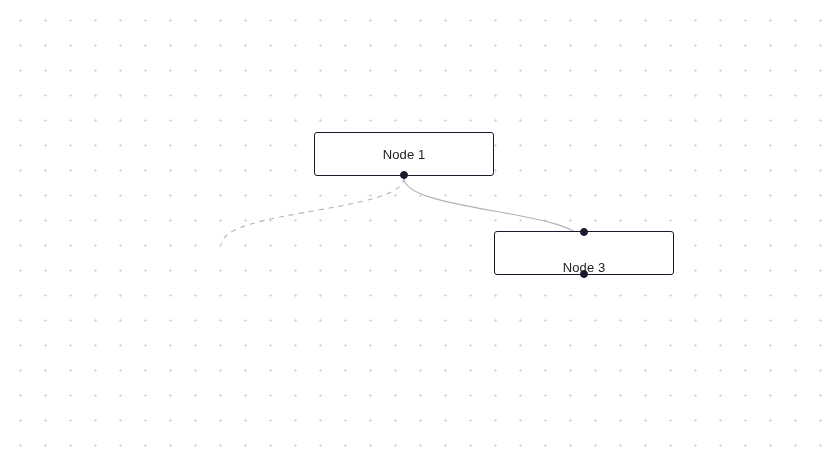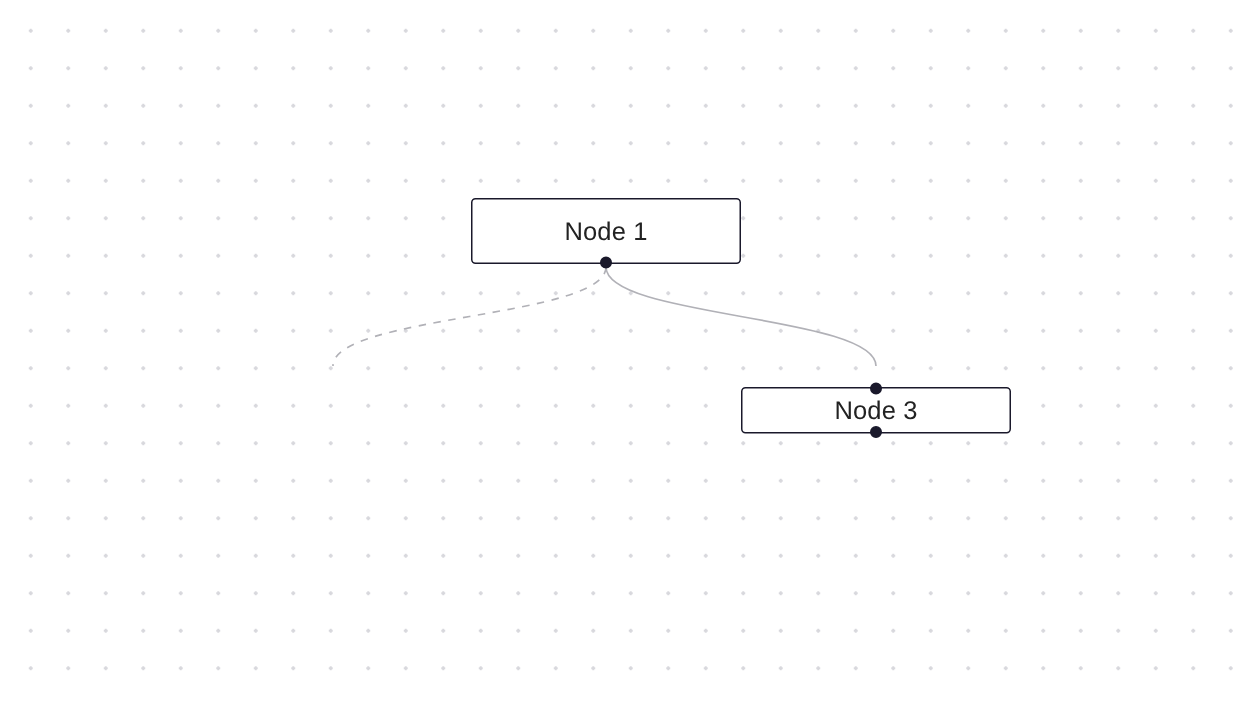--- a/index.html
+++ b/index.html
@@ -44,21 +44,21 @@
     stroke-dasharray: 5 5;
   }
   
   .node {
     position: absolute;
     box-sizing: border-box;
     background: #ffffff;
     border: 1.5px solid #1a192b;
     border-radius: 3px;
     color: #222222;
-    font-size: 17px;
+    font-size: 13px;
     line-height: 1;
     display: flex;
     align-items: center;
     justify-content: center;
     z-index: 3;
     box-shadow: 0 0 0 0 rgba(0,0,0,0);
     user-select: none;
   }
   .node-label {
     pointer-events: none;
@@ -90,20 +90,20 @@
       <path class="edge-path dashed" d="M 404,178 C 404,212 222,210 222,244"></path>
       <path class="edge-path" d="M 404,178 C 404,212 584,210 584,244"></path>
     </svg>
 
     <div class="node" id="node-1" style="left:314px; top:132px; width:180px; height:44px;">
       <span class="node-label">Node 1</span>
       <span class="handle source"></span>
     </div>
 
 
-    <div class="node" id="node-3" style="left:494px; top:258px; width:180px; height:31px;">
+    <div class="node" id="node-3" style="left:494px; top:231px; width:180px; height:44px;align-items:flex-end;">
       <span class="handle target"></span>
       <span class="node-label">Node 3</span>
       <span class="handle source"></span>
     </div>
 
   </div>
 </div>
 
 </body></html>

